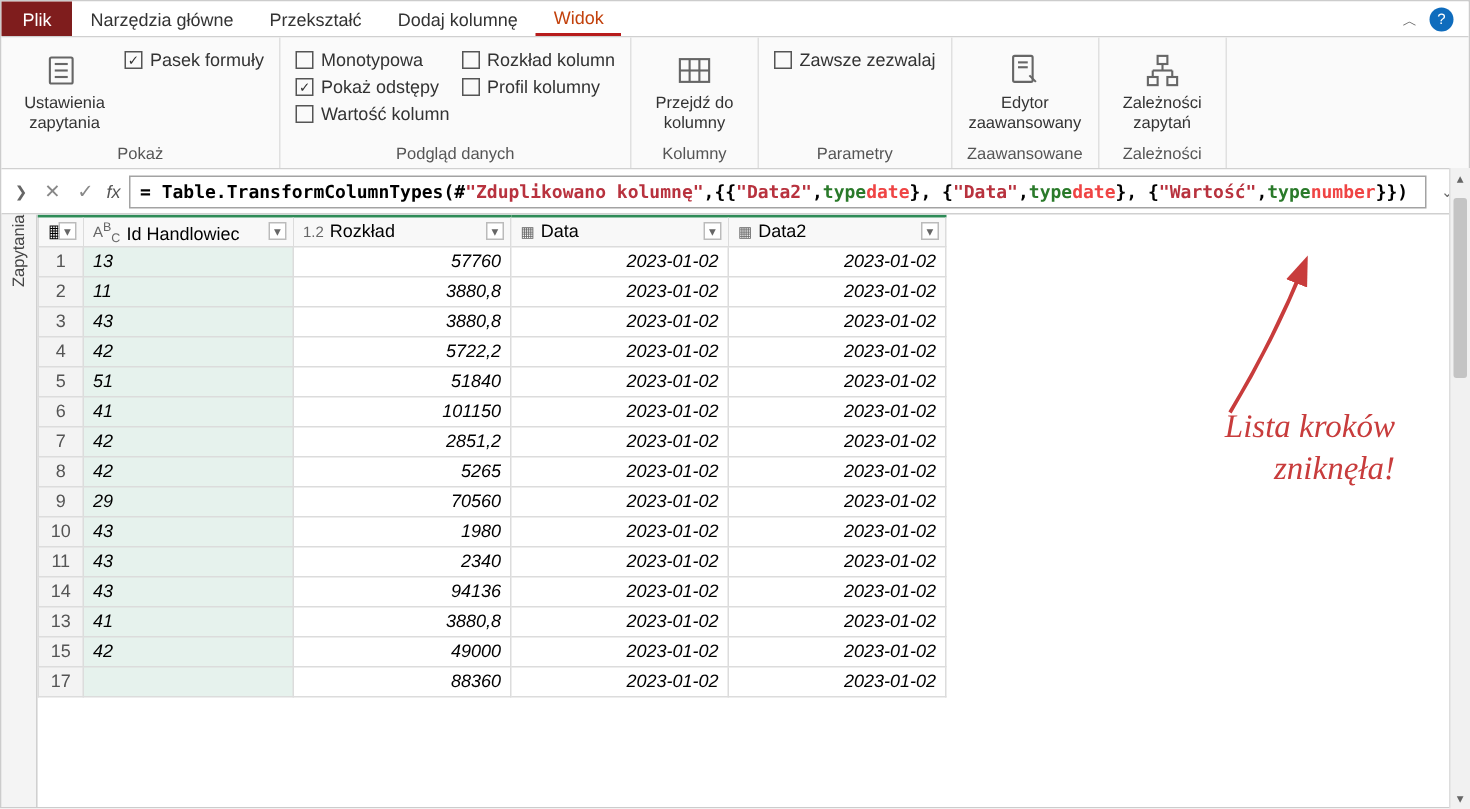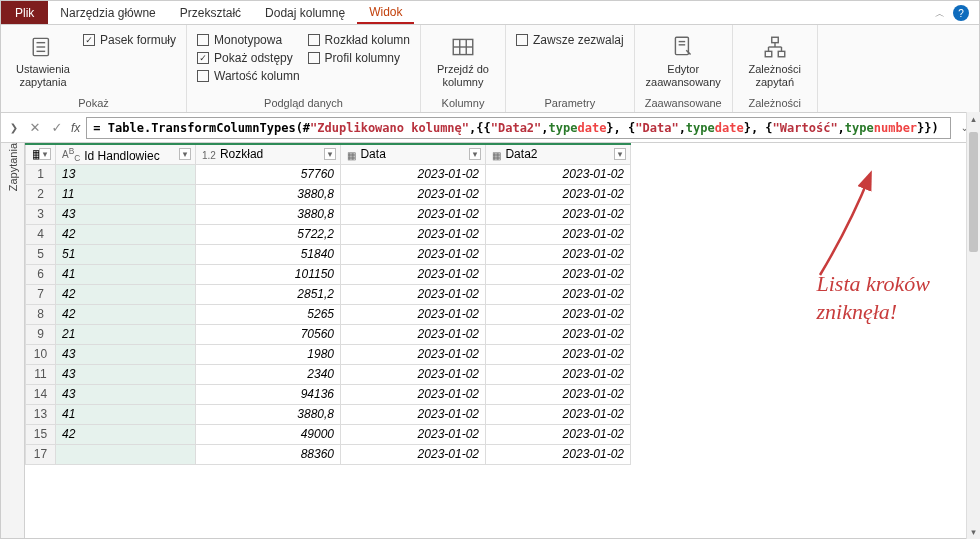--- a/index.html
+++ b/index.html
@@ -51,21 +51,21 @@
 .num { text-align: right; font-style: italic; }
 .date { text-align: right; font-style: italic; }
 .txtc { text-align: left; font-style: italic; }
 
 .scrollbar-v { position: absolute; right: 0; top: 112px; bottom: 0; width: 14px; background: #f1f1f1; border-left: 1px solid #ddd; }
 .scrollbar-v .thumb { position: absolute; left: 2px; right: 2px; top: 20px; height: 120px; background: #c4c4c4; border-radius: 2px; }
 .scrollbar-v .arr { position: absolute; left: 0; right: 0; height: 14px; text-align: center; color: #666; font-size: 9px; line-height: 14px; }
 .scrollbar-v .arr.top { top: 0; }
 .scrollbar-v .arr.bot { bottom: 0; }
 
-.annotation { position: absolute; right: 50px; top: 270px; color: #c83c3c; font-family: "Comic Sans MS", cursive; font-size: 22px; font-style: italic; text-align: left; line-height: 1.25; pointer-events: none; }
+.annotation { position: absolute; right: 50px; top: 270px; color: #c83c3c; font-family: "Comic Sans MS", cursive; font-size: 22px; font-style: italic; text-align: right; line-height: 1.25; pointer-events: none; }
 .arrow-svg { position: absolute; right: 90px; top: 165px; pointer-events: none; }
 
 svg.icon { width: 26px; height: 26px; stroke: #666; fill: none; stroke-width: 1.3; }
 </style>
 </head>
 <body>
 
 <div class="window">
   <div class="tabstrip">
     <div class="tab-file">Plik</div>
@@ -325,21 +325,21 @@
             </tr>
             <tr>
               <td class="rownum">8</td>
               <td class="sel-col txtc">42</td>
               <td class="num">5265</td>
               <td class="date">2023-01-02</td>
               <td class="date">2023-01-02</td>
             </tr>
             <tr>
               <td class="rownum">9</td>
-              <td class="sel-col txtc">21</td>
+              <td class="sel-col txtc">29</td>
               <td class="num">70560</td>
               <td class="date">2023-01-02</td>
               <td class="date">2023-01-02</td>
             </tr>
             <tr>
               <td class="rownum">10</td>
               <td class="sel-col txtc">43</td>
               <td class="num">1980</td>
               <td class="date">2023-01-02</td>
               <td class="date">2023-01-02</td>

